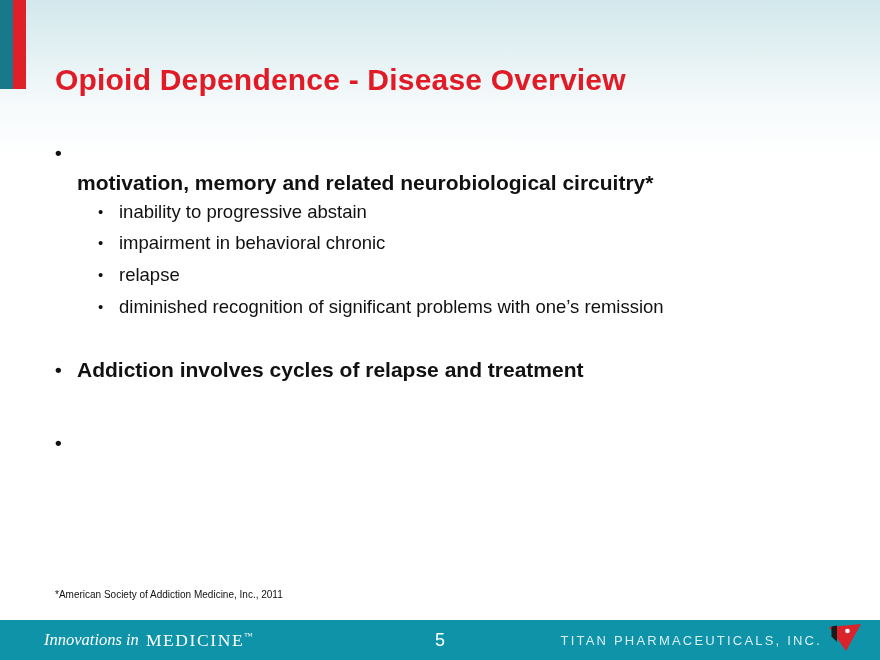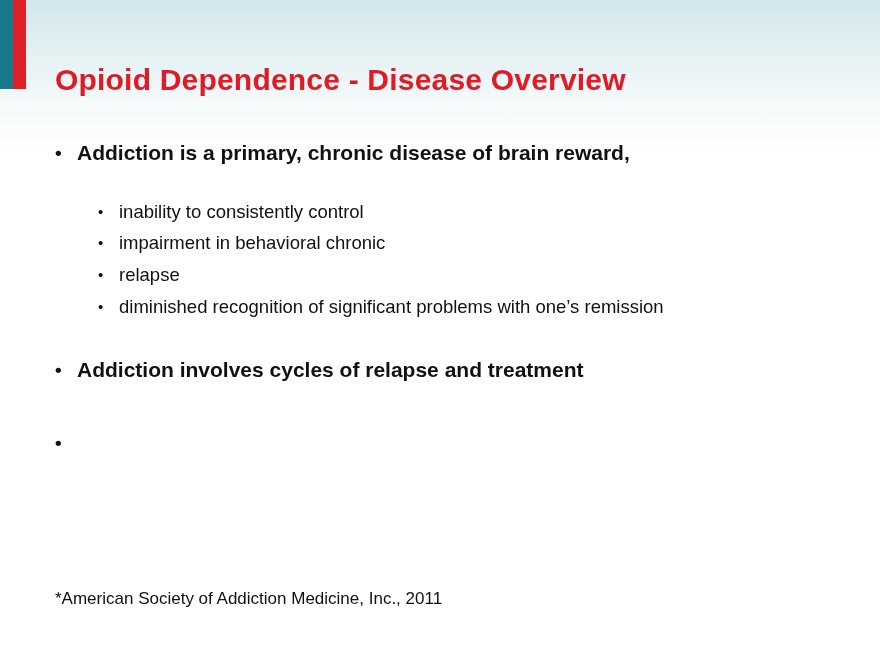--- a/index.html
+++ b/index.html
@@ -49,21 +49,21 @@
   .s1 { top: 200px; }
   .s2 { top: 231px; }
   .s3 { top: 263px; }
   .s4 { top: 295px; }
   .b2 { top: 355px; }
   .b3 { top: 428px; }
 
   
   .footnote {
     position: absolute; left: 55px; top: 589px;
-    font-size: 17px; color: #111; white-space: nowrap;
+    font-size: 10px; color: #111; white-space: nowrap;
   }
 
   
   .footer {
     position: absolute; left: 0; bottom: 0;
     width: 880px; height: 40px; background: #0e93a8;
   }
   .brand {
     position: absolute; left: 44px; top: 0; height: 40px;
     display: flex; align-items: center;
@@ -95,27 +95,28 @@
 <div class="slide">
 
   <div class="stripe-teal"></div>
   <div class="stripe-red"></div>
 
   <div class="title">Opioid Dependence - Disease Overview</div>
 
   <div class="bullet lvl1 b1">
     <span class="marker">•</span>
     <span class="lines">
-      <span class="line">Addiction is a primary, chronic disease of brain reward,</span><br>
+      <br>
+      <span class="line">motivation, memory and related neurobiological circuitry*</span>
     </span>
   </div>
 
   <div class="bullet lvl2 s1">
     <span class="marker">•</span>
-    <span class="lines"><span class="line">inability to consistently control</span></span>
+    <span class="lines"><span class="line">inability to progressive abstain</span></span>
   </div>
 
   <div class="bullet lvl2 s2">
     <span class="marker">•</span>
     <span class="lines"><span class="line">impairment in behavioral chronic</span></span>
   </div>
 
   <div class="bullet lvl2 s3">
     <span class="marker">•</span>
     <span class="lines"><span class="line">relapse</span></span>
@@ -133,14 +134,31 @@
 
   <div class="bullet lvl1 b3">
     <span class="marker">•</span>
     <span class="lines">
       <br>
     </span>
   </div>
 
   <div class="footnote">*American Society of Addiction Medicine, Inc., 2011</div>
 
+  <div class="footer">
+    <div class="brand">
+      <span class="brand-italic">Innovations in</span>
+      <span class="brand-caps"><span>MEDICINE</span><sup class="brand-tm">™</sup></span>
+    </div>
+
+    <div class="page-number">5</div>
+
+    <div class="company">
+      <span class="company-name">TITAN PHARMACEUTICALS, INC.</span>
+      <svg class="titan-logo" viewBox="0 0 34 30" xmlns="http://www.w3.org/2000/svg">
+        <polygon points="1,4 33,1 18,28" fill="#d9242b"></polygon>
+        <polygon points="3.5,3.5 9,2.5 9,19 3.5,13.5" fill="#1b1b1b"></polygon>
+        <circle cx="19.5" cy="8" r="2.3" fill="#ffffff"></circle>
+      </svg>
+    </div>
+  </div>
 
 </div>
 
 </body></html>

